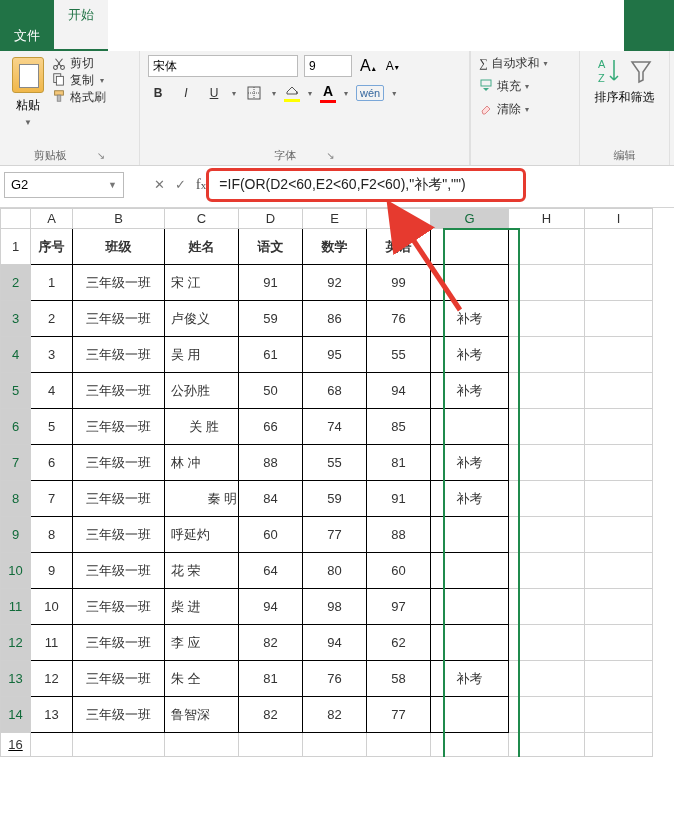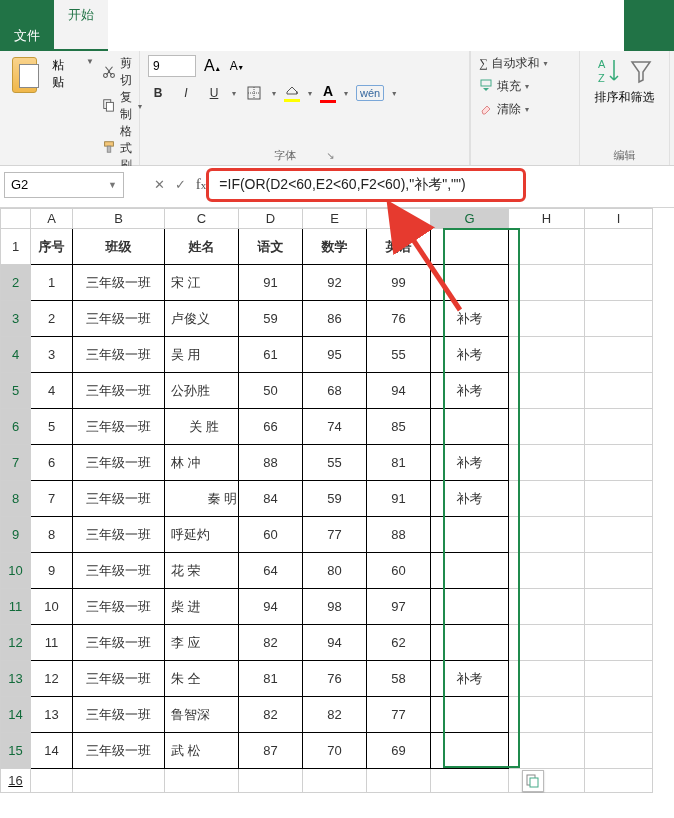--- a/index.html
+++ b/index.html
@@ -44,21 +44,21 @@
     font-size: 11px;
     color: #666;
     padding-top: 2px;
     display:flex;
     justify-content:center;
     align-items:center;
     gap:30px;
   }
   .group-title .corner { font-size:10px; color:#888;}
   .clipboard-main { display:flex; gap:4px; }
-  .paste-btn { display:flex; gap:15px; padding:2px 4px;}
+  .paste-btn { display:flex; flex-direction:column; align-items:center; gap:4px; padding:2px 4px;}
   .paste-icon {
     width: 32px; height: 36px;
     background: linear-gradient(#f9d38c,#f0b74a);
     border:1px solid #c49a3a;
     border-radius:3px;
     position:relative;
   }
   .paste-icon:before{
     content:""; position:absolute; top:6px; left:6px; width:18px; height:22px;
     background:#fff; border:1px solid #888;
@@ -208,20 +208,21 @@
     </div>
     <div class="group-title">
         <span>剪贴板</span>
         <span class="corner">↘</span>
       </div>
   </div>
 
   <div class="ribbon-group" style="width:330px;">
     <div>
       <div class="font-group-top">
+        <input class="font-select font-name" value="宋体" style="">
         <input class="font-select font-size" value="9" style="">
         <span class="aa-btn">
             <span style="font-size:16px;">A</span>
             <span style="font-size:8px;">▴</span>
           </span>
         <span class="aa-btn">
             <span style="font-size:12px;">A</span>
             <span style="font-size:8px;">▾</span>
           </span>
       </div>
@@ -525,32 +526,20 @@
           <td class="data-cell">13</td>
           <td class="data-cell">三年级一班</td>
           <td class="data-cell" style="text-align:left;padding-left:6px;">鲁智深</td>
           <td class="data-cell">82</td>
           <td class="data-cell">82</td>
           <td class="data-cell">77</td>
           <td class="result-cell"></td>
           <td></td>
           <td></td>
         </tr>
-        <tr class="row-h">
-          <th class="row-head sel">15</th>
-          <td class="data-cell">14</td>
-          <td class="data-cell">三年级一班</td>
-          <td class="data-cell" style="text-align:left;padding-left:6px;">武  松</td>
-          <td class="data-cell">87</td>
-          <td class="data-cell">70</td>
-          <td class="data-cell">69</td>
-          <td class="result-cell"></td>
-          <td></td>
-          <td></td>
-        </tr>
       </tbody>
   <tbody>
         <tr style="height:24px;text-decoration:underline;">
     <th class="row-head">16</th>
     <td></td>
           <td></td>
     <td></td>
           <td></td>
     <td></td>
           <td></td>

